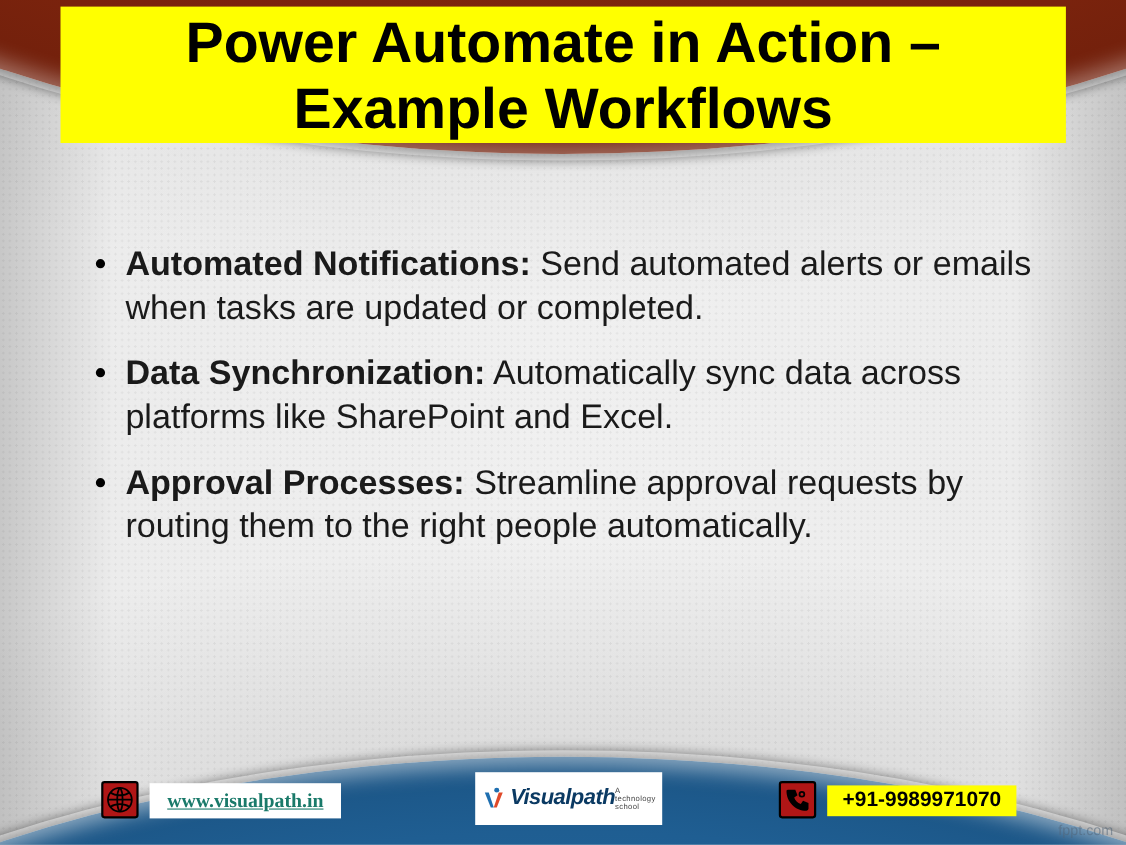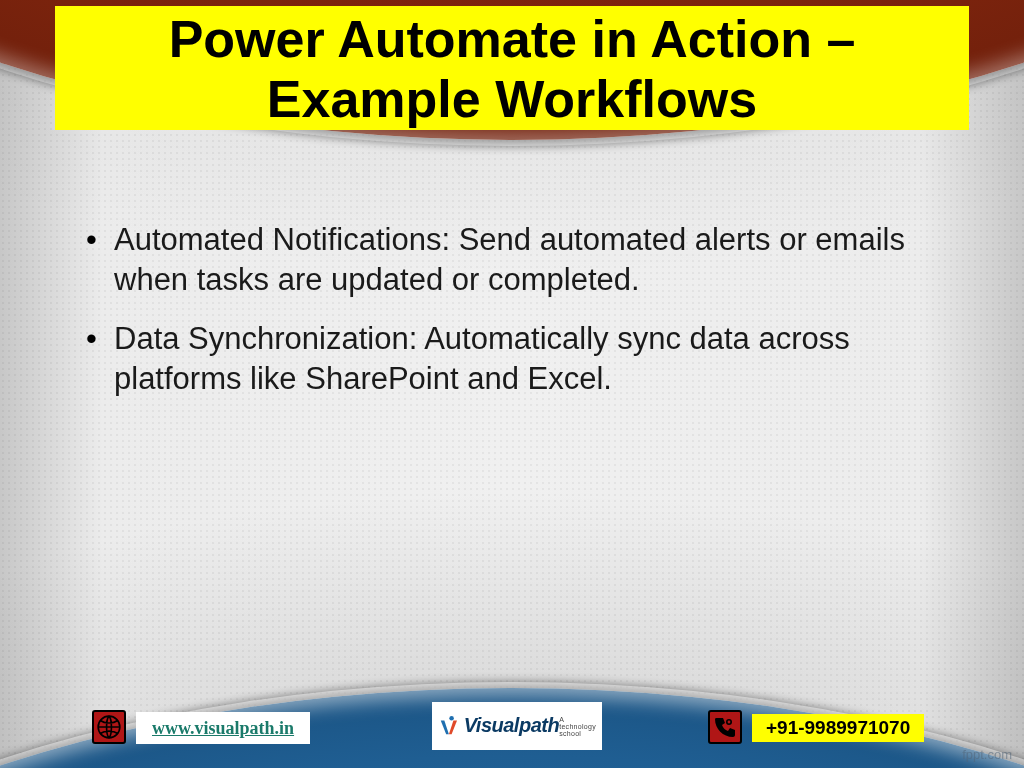--- a/index.html
+++ b/index.html
@@ -91,21 +91,21 @@
     margin-bottom: 20px;
   }
   .content li::before {
     content: "•";
     position: absolute;
     left: 6px;
     top: 0;
     font-size: 31px;
     color: #000;
   }
-  .content b { font-weight: 400; }
+  .content b { font-weight: 700; }
   .footer { position: absolute; bottom: 18px; left: 0; width: 100%; height: 50px; padding-left: 20px; }
   .globe-icon {
     position: absolute; left: 92px; bottom: 6px; width: 34px; height: 34px;
     background: #b01616; border: 2px solid #000; border-radius: 3px;
     display:flex;align-items:center;justify-content:center;
   }
   .globe-icon svg { width: 26px; height: 26px; }
   .url-box {
     position: absolute; left: 136px; bottom: 6px; height: 32px;
     background: #fff; padding: 0 16px; display: flex; align-items: center;
@@ -152,20 +152,23 @@
     <h1>Power Automate in Action – Example Workflows</h1>
   </div>
 
   <div class="content">
     <ul>
       <li>
         <b>Automated Notifications:</b><span> Send automated alerts or emails when tasks are updated or completed.</span>
       </li>
       <li>
         <b>Data Synchronization:</b><span> Automatically sync data across platforms like SharePoint and Excel.</span>
+      </li>
+      <li>
+        <b>Approval Processes:</b><span> Streamline approval requests by routing them to the right people automatically.</span>
       </li>
     </ul>
   </div>
 
   <div class="footer">
     <div class="globe-icon">
       <svg viewBox="0 0 24 24" fill="none" stroke="#000" stroke-width="1.5">
         <circle cx="12" cy="12" r="10"></circle>
         <path d="M2 12h20M12 2c3 3 3 17 0 20M12 2c-3 3-3 17 0 20M4 6c4 3 12 3 16 0M4 18c4-3 12-3 16 0"></path>
       </svg>

